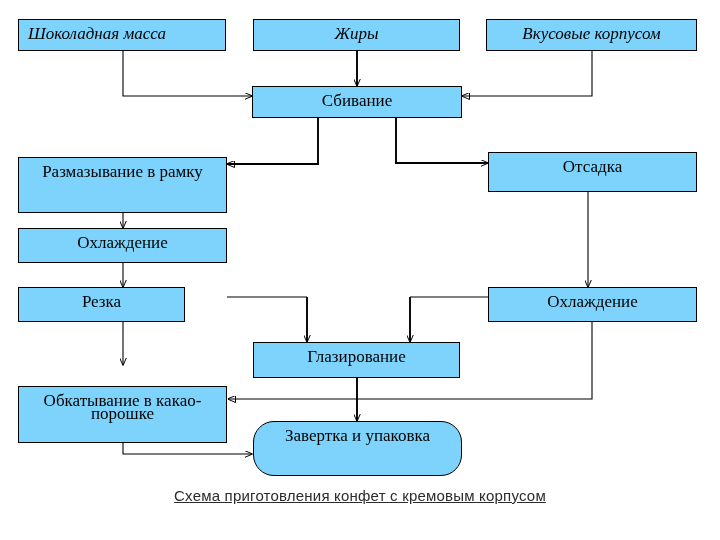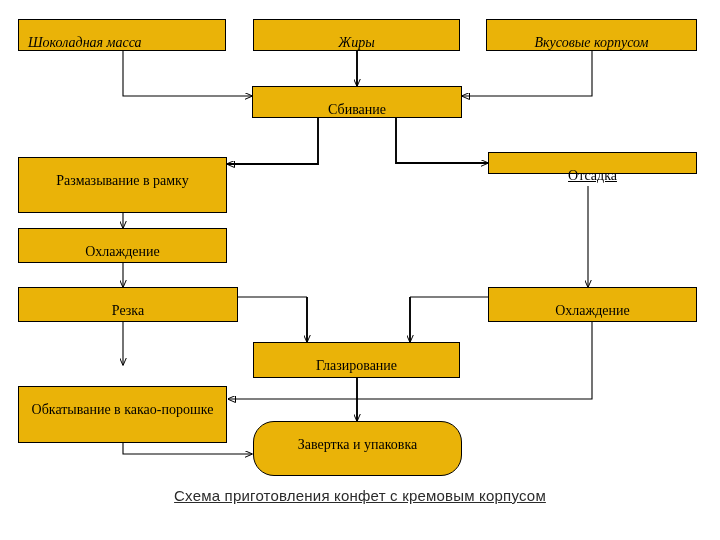--- a/index.html
+++ b/index.html
@@ -17,26 +17,26 @@
     width: 720px; height: 540px;
     pointer-events: none;
   }
   #connectors path { fill: none; stroke: var(--line, #000000); }
   #connectors path.thin  { stroke-width: 1.1; }
   #connectors path.thick { stroke-width: 1.9; }
   .node {
     position: absolute;
     box-sizing: border-box;
     border: 1px solid var(--border, #000000);
-    background: #eab308;
+    background: #7dd3fc;
     color: var(--text, #000000);
-    font-size: 14px;
+    font-size: 17px;
     line-height: 13px;
     text-align: center;
-    padding-top: 16px;
+    padding-top: 7px;
   }
   .node.italic { font-style: italic; }
   .node.align-left { text-align: left; padding-left: 9px; }
   .caption {
     position: absolute;
     left: 0; top: 487px;
     width: 720px;
     text-align: center;
     font-family: "Liberation Sans", sans-serif;
     font-size: 15px;
@@ -72,22 +72,22 @@
     <path class="thin" marker-end="url(#ah)" d="M592 322 V399 H228"></path>
     <path class="thick" marker-end="url(#ah)" d="M357 378 V421"></path>
     <path class="thin" marker-end="url(#ah)" d="M123 422 V454 H252"></path>
   </svg>
 
   <div class="node italic align-left" style="left:18px;  top:19px;  width:208px; height:32px;">Шоколадная масса</div>
   <div class="node italic" style="left:253px; top:19px;  width:207px; height:32px;">Жиры</div>
   <div class="node italic" style="left:486px; top:19px;  width:211px; height:32px;">Вкусовые корпусом</div>
   <div class="node" style="left:252px; top:86px;  width:210px; height:32px;">Сбивание</div>
   <div class="node" style="left:18px;  top:151px; width:209px; height:56px;margin-top:6px;">Размазывание в рамку</div>
-  <div class="node" style="left:488px; top:152px; width:209px; height:22px;text-decoration:underline;">Отсадка</div>
+  <div class="node" style="left:488px; top:152px; width:209px; height:40px;">Отсадка</div>
   <div class="node" style="left:18px;  top:228px; width:209px; height:35px;">Охлаждение</div>
-  <div class="node" style="left:18px;  top:287px; width:220px; height:35px;">Резка</div>
+  <div class="node" style="left:18px;  top:287px; width:167px; height:35px;">Резка</div>
   <div class="node" style="left:488px; top:287px; width:209px; height:35px;">Охлаждение</div>
   <div class="node" style="left:253px; top:342px; width:207px; height:36px;">Глазирование</div>
   <div class="node" style="left:18px;  top:365px; width:209px; height:57px;margin-top:21px;">Обкатывание в какао-порошке</div>
   <div class="node" style="left:253px; top:421px; width:209px; height:55px;border-radius:21px;">Завертка и упаковка</div>
 
   <div class="caption">Схема приготовления конфет с кремовым корпусом</div>
 </div>
 
 </body></html>

